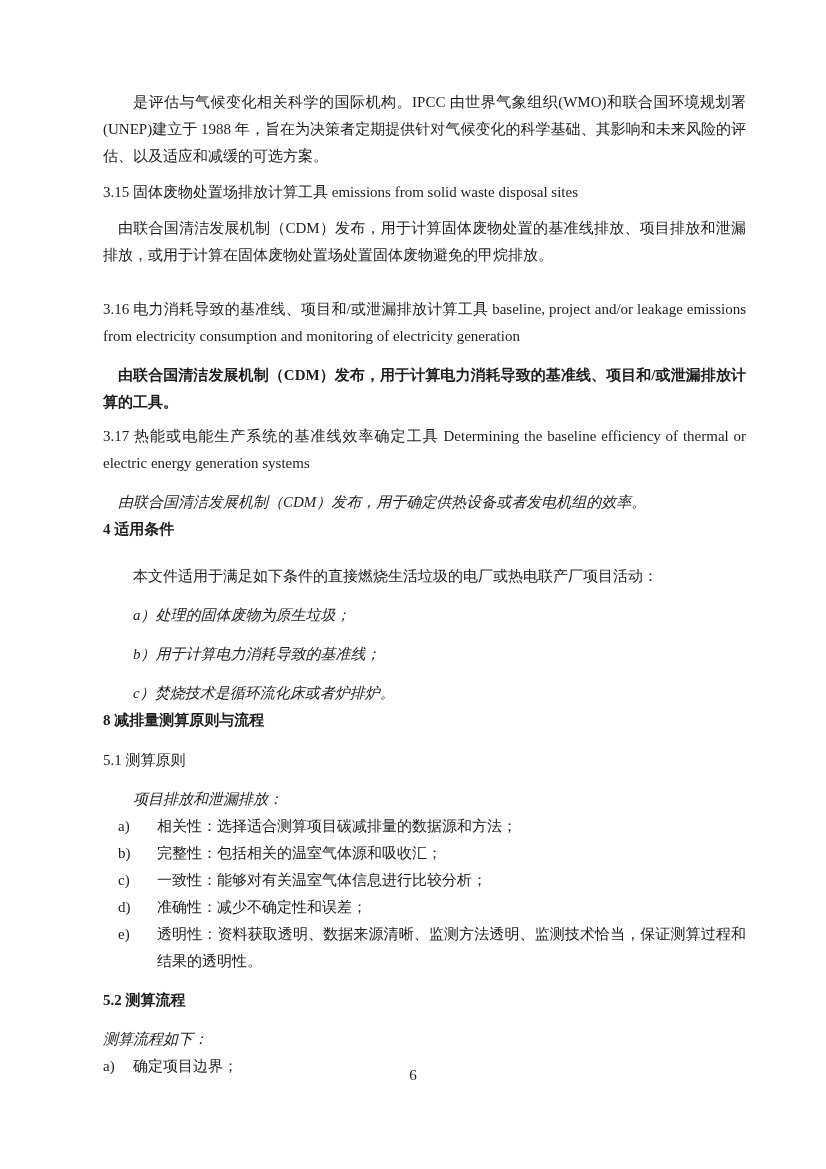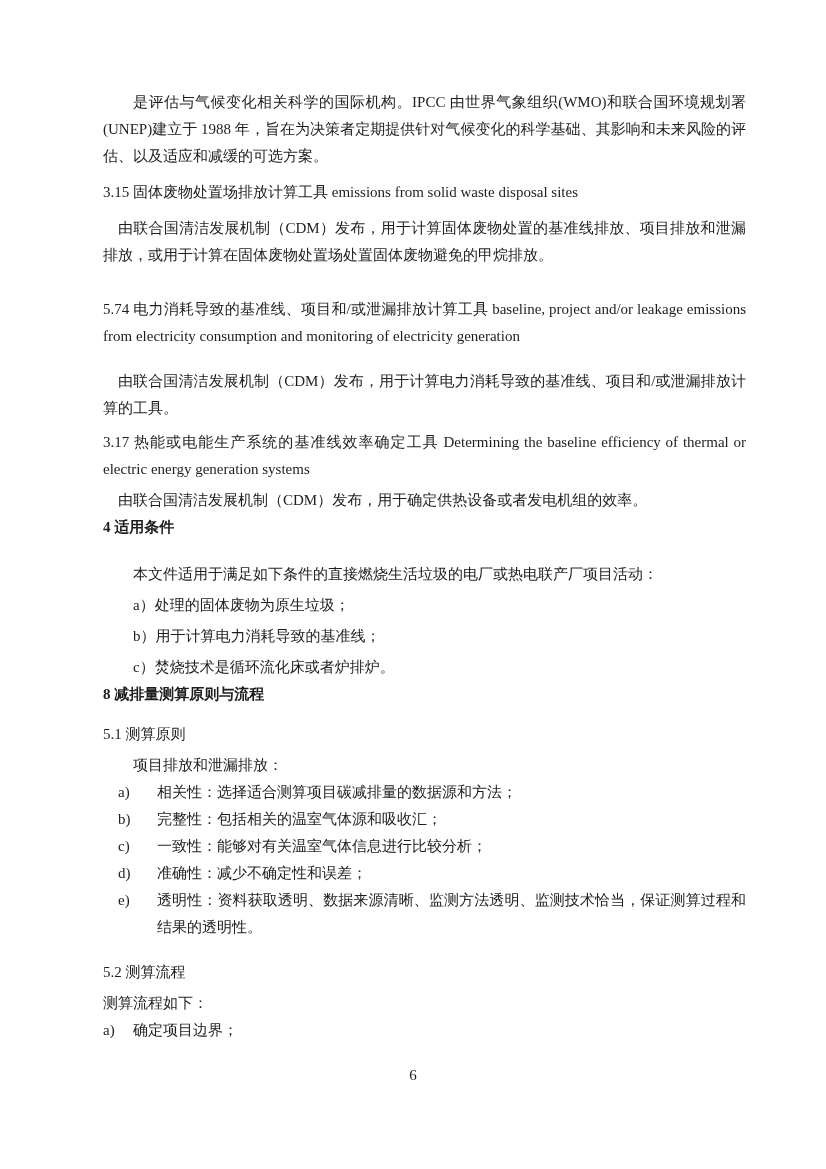--- a/index.html
+++ b/index.html
@@ -14,23 +14,23 @@
     padding: 89px 80px 0 103px;
     font-family: "Liberation Serif", "DejaVu Serif", serif;
     font-size: 15px;
     line-height: 27px;
     color: #1d1d1d;
     overflow: hidden;
   }
   .para { margin: 0; text-align: justify; }
   .indent1 { text-indent: 1em; }
   .indent2 { text-indent: 2em; }
-  .mt0  { margin-top: 4px; }
+  .mt0  { margin-top: 12px; font-style: italic; }
   .mt7  { margin-top: 7px; }
-  .mt12 { margin-top: 18px; }
+  .mt12 { margin-top: 12px; font-weight: bold; }
   .mt13 { margin-top: 9px; }
   .mt19 { margin-top: 19px; }
   .mt20 { margin-top: 20px; }
   .mt22 { margin-top: 13px; }
   .mt27 { margin-top: 27px; }
   .sec-heading {
     margin: 0;
     font-size: 15px;
     font-weight: bold;
     line-height: 27px;
@@ -62,21 +62,21 @@
 </head>
 <body>
 
 <div class="page">
 
   <p class="para indent2">是评估与气候变化相关科学的国际机构。IPCC 由世界气象组织(WMO)和联合国环境规划署(UNEP)建立于 1988 年，旨在为决策者定期提供针对气候变化的科学基础、其影响和未来风险的评估、以及适应和减缓的可选方案。</p>
 
   <p class="para mt13">3.15 固体废物处置场排放计算工具 emissions from solid waste disposal sites</p>
   <p class="para indent1 mt13">由联合国清洁发展机制（CDM）发布，用于计算固体废物处置的基准线排放、项目排放和泄漏排放，或用于计算在固体废物处置场处置固体废物避免的甲烷排放。</p>
 
-  <p class="para mt27">5.74 电力消耗导致的基准线、项目和/或泄漏排放计算工具 baseline, project and/or leakage emissions from electricity consumption and monitoring of electricity generation</p>
+  <p class="para mt27">3.16 电力消耗导致的基准线、项目和/或泄漏排放计算工具 baseline, project and/or leakage emissions from electricity consumption and monitoring of electricity generation</p>
   <p class="para indent1 mt12">由联合国清洁发展机制（CDM）发布，用于计算电力消耗导致的基准线、项目和/或泄漏排放计算的工具。</p>
 
   <p class="para mt7">3.17 热能或电能生产系统的基准线效率确定工具 Determining the baseline efficiency of thermal or electric energy generation systems</p>
   <p class="para indent1 mt0">由联合国清洁发展机制（CDM）发布，用于确定供热设备或者发电机组的效率。</p>
 
   <h2 class="sec-heading mt19">4 适用条件</h2>
 
   <p class="para indent2 mt20">本文件适用于满足如下条件的直接燃烧生活垃圾的电厂或热电联产厂项目活动：</p>
   <p class="para indent2 mt0">a）处理的固体废物为原生垃圾；</p>
   <p class="para indent2 mt0">b）用于计算电力消耗导致的基准线；</p>

